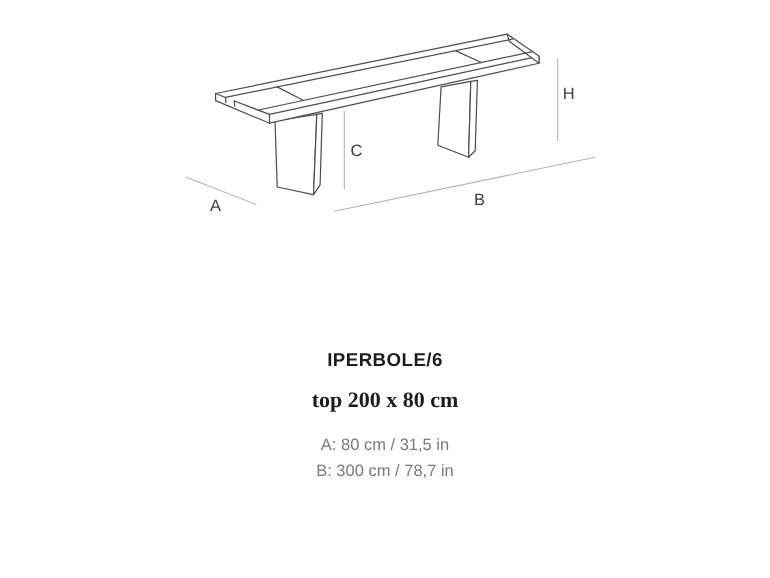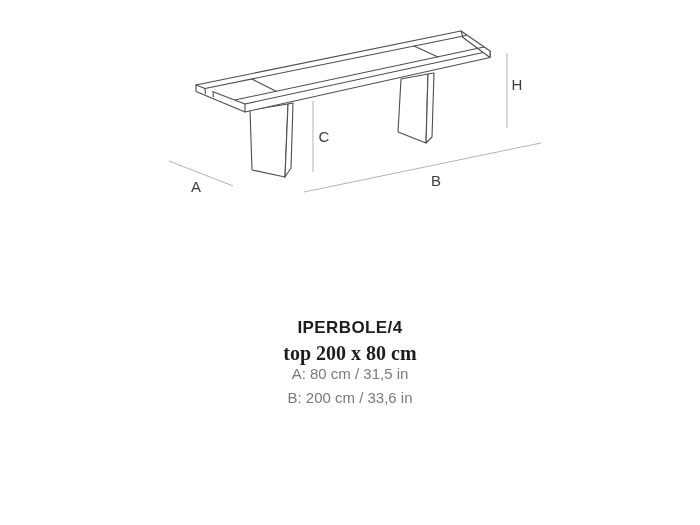--- a/index.html
+++ b/index.html
@@ -39,24 +39,25 @@
     font-weight: 700;
     letter-spacing: 0.4px;
     color: #1d1d1b;
     line-height: 16px;
   }
   .subtitle {
     font-family: "Liberation Serif", serif;
     font-size: 20px;
     font-weight: 700;
     color: #1d1d1b;
-    margin-top: 8px;
+    margin-top: 19px;
     line-height: 18px;
   }
   .dims {
+    margin-top: 20px;
     font-size: 15px;
     color: #7a7a7a;
     line-height: 23.5px;
   }
   .table-line { stroke: #4d4d4d; stroke-width: 1.1; fill: none; stroke-linecap: round; stroke-linejoin: round; }
   .table-face { stroke: #4d4d4d; stroke-width: 1.1; fill: #ffffff; stroke-linejoin: round; }
   .table-fill { fill: #ffffff; stroke: none; }
   .dim-line { stroke: #b3b3b3; stroke-width: 1; fill: none; }
 </style>
 </head>
@@ -107,19 +108,19 @@
     <path class="dim-line" d="M507,53 L507,128"></path>
 
     <text class="dim-label" x="196" y="192" text-anchor="middle">A</text>
     <text class="dim-label" x="436" y="186" text-anchor="middle">B</text>
     <text class="dim-label" x="324" y="142" text-anchor="middle">C</text>
     <text class="dim-label" x="517" y="90" text-anchor="middle">H</text>
   </svg>
 </div>
 
 <div class="info">
-  <div class="title">IPERBOLE/4</div>
+  <div class="title">IPERBOLE/6</div>
   <div class="subtitle">top 200 x 80 cm</div>
   <div class="dims">
     <div>A: 80 cm / 31,5 in</div>
-    <div>B: 200 cm / 33,6 in</div>
+    <div>B: 300 cm / 78,7 in</div>
   </div>
 </div>
 
 </body></html>

